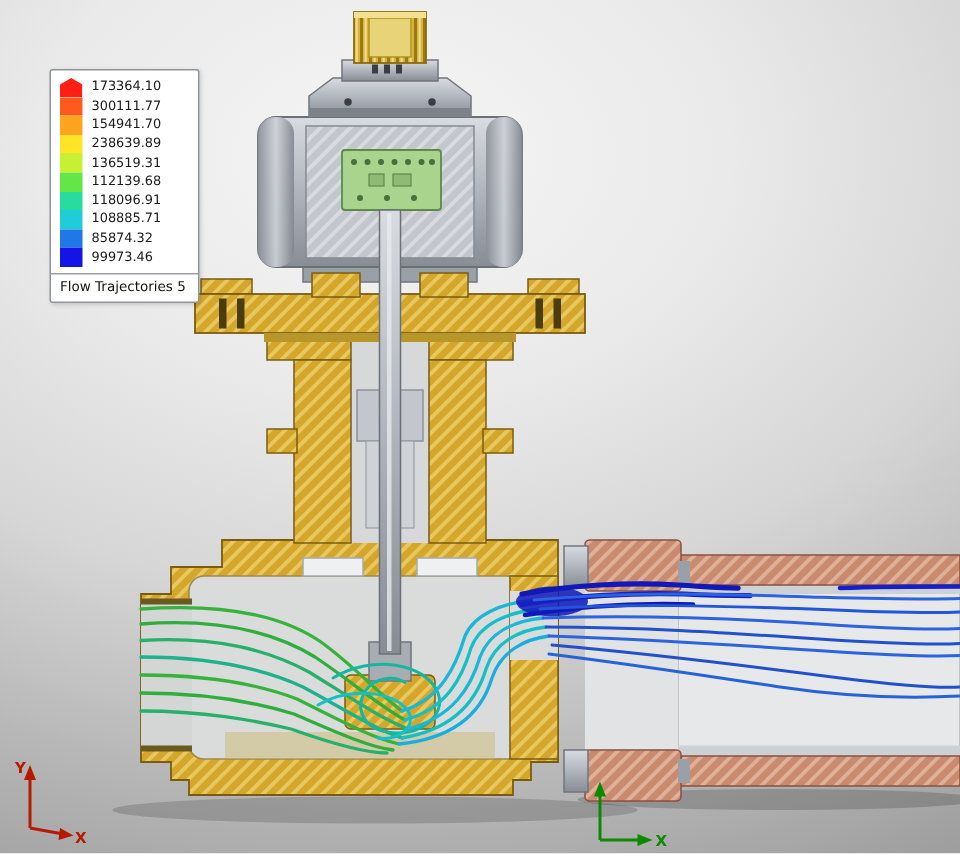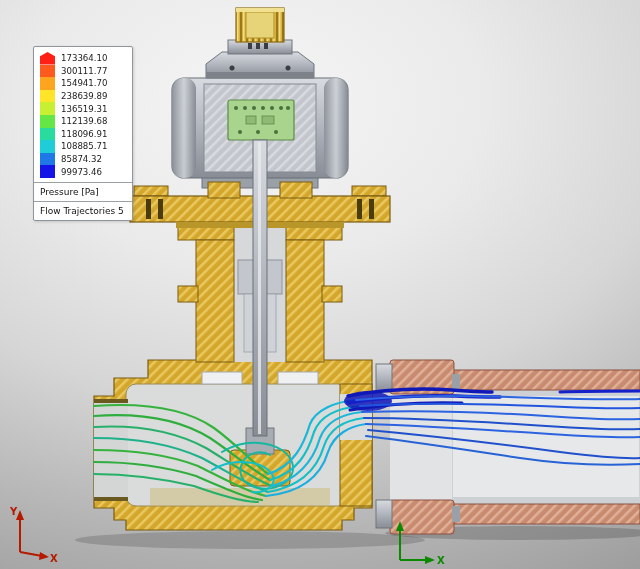--- a/index.html
+++ b/index.html
@@ -235,21 +235,20 @@
         </div>
       <div class="legend-row">
           <span class="sw" style="background: rgb(30, 120, 230);"></span>
           <span class="legend-val">85874.32</span>
         </div>
       <div class="legend-row">
           <span class="sw" style="background: rgb(20, 20, 230);"></span>
           <span class="legend-val">99973.46</span>
         </div>
     </div>
-    <div class="legend-sec">Pressure [Pa]</div>
     <div class="legend-sec">Flow Trajectories 5</div>
   </div>
 
   <svg class="triad" style="left:4px;top:502px;" width="58" height="62" viewBox="0 0 58 62">
     <line x1="16" y1="50" x2="16" y2="16" stroke="#b51a00" stroke-width="2"></line>
     <polygon points="16,8 12,18 20,18" fill="#b51a00"></polygon>
     <line x1="16" y1="50" x2="38" y2="54" stroke="#b51a00" stroke-width="2"></line>
     <polygon points="45,55 36,50 35,58" fill="#b51a00"></polygon>
     <text x="6" y="13" fill="#b51a00">Y</text>
     <text x="46" y="60" fill="#b51a00">X</text>

